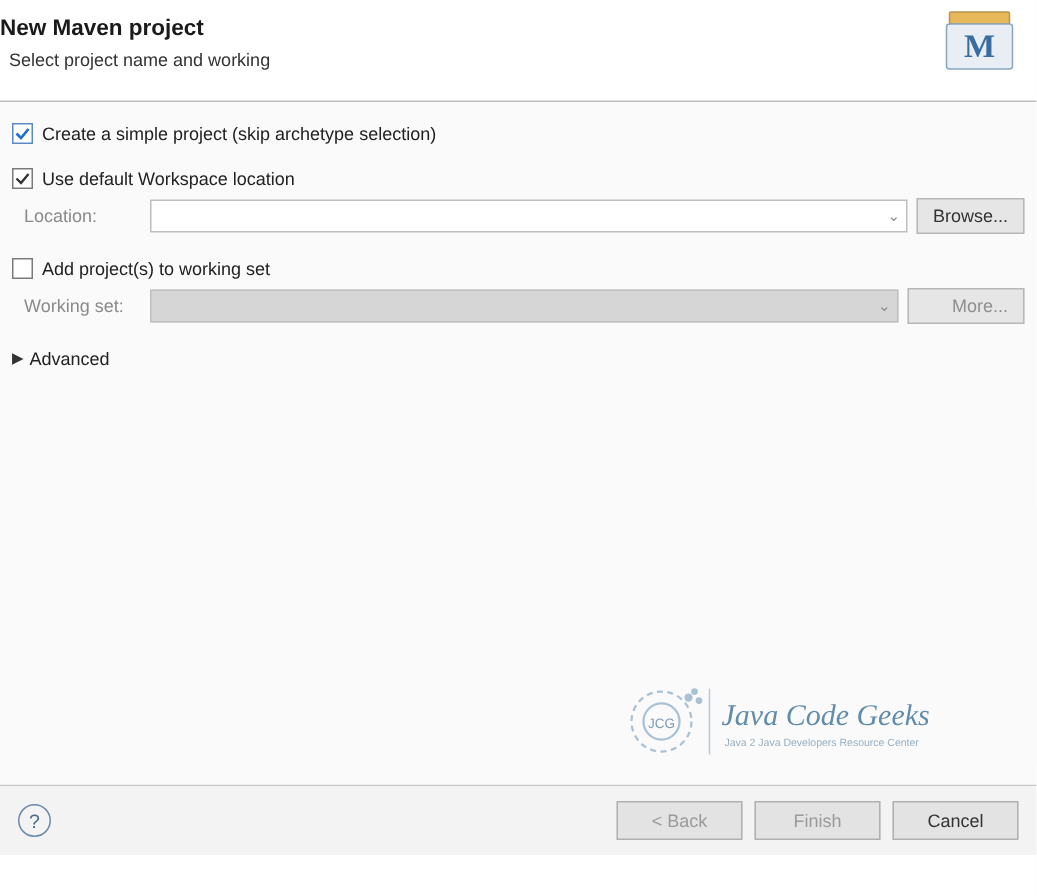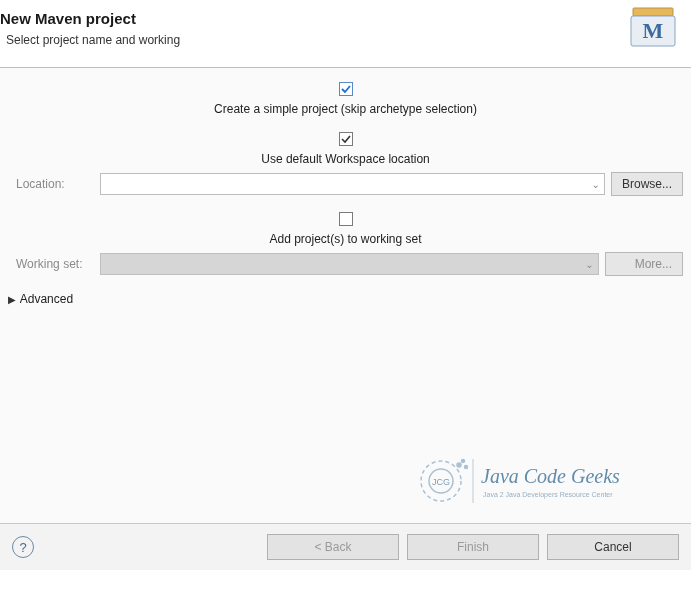--- a/index.html
+++ b/index.html
@@ -45,21 +45,20 @@
       padding: 14px 8px 0 8px;
       background: #fafafb;
       position: relative;
       height: 455px;
     }
     .chk-row {
       display: flex;
       align-items: center;
       margin-bottom: 16px;
       gap: 6px;
-      flex-direction: column;
     }
     .chk-row.tight { margin-bottom: 6px; }
     .chk {
       width: 14px;
       height: 14px;
       border: 1px solid #5a8ac6;
       background: #fff;
       display: inline-flex;
       align-items: center;
       justify-content: center;
@@ -148,21 +147,21 @@
       height: 22px;
       border: 1.5px solid #6a8aa8;
       border-radius: 50%;
       color: #4a6a88;
       display: flex;
       align-items: center;
       justify-content: center;
       font-size: 13px;
     }
     .nav-btn {
-      width: 132px;
+      width: 84px;
       height: 26px;
       border: 1px solid #b0b0b0;
       background: #e3e3e3;
       font-family: inherit;
       font-size: 12px;
       color: #333;
       cursor: default;
     }
     .nav-btn.disabled { color: #9a9a9a; }
     .nav-btn.default {

